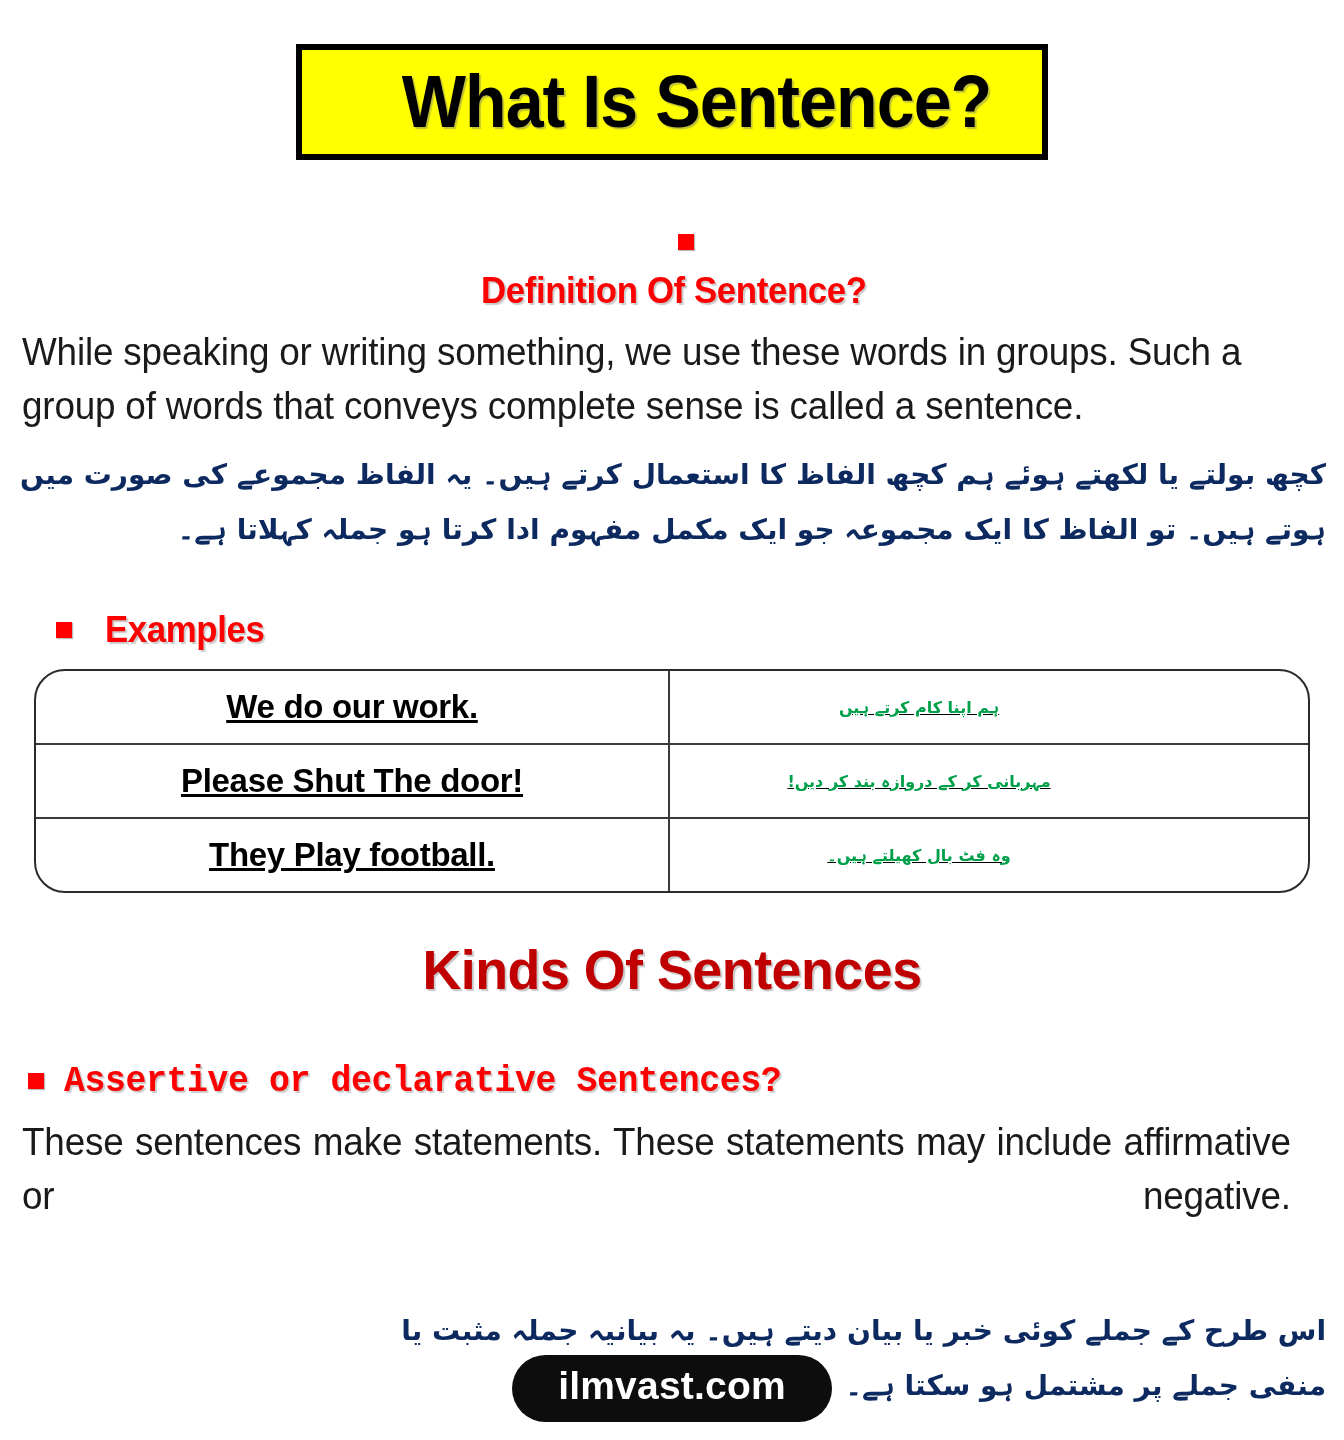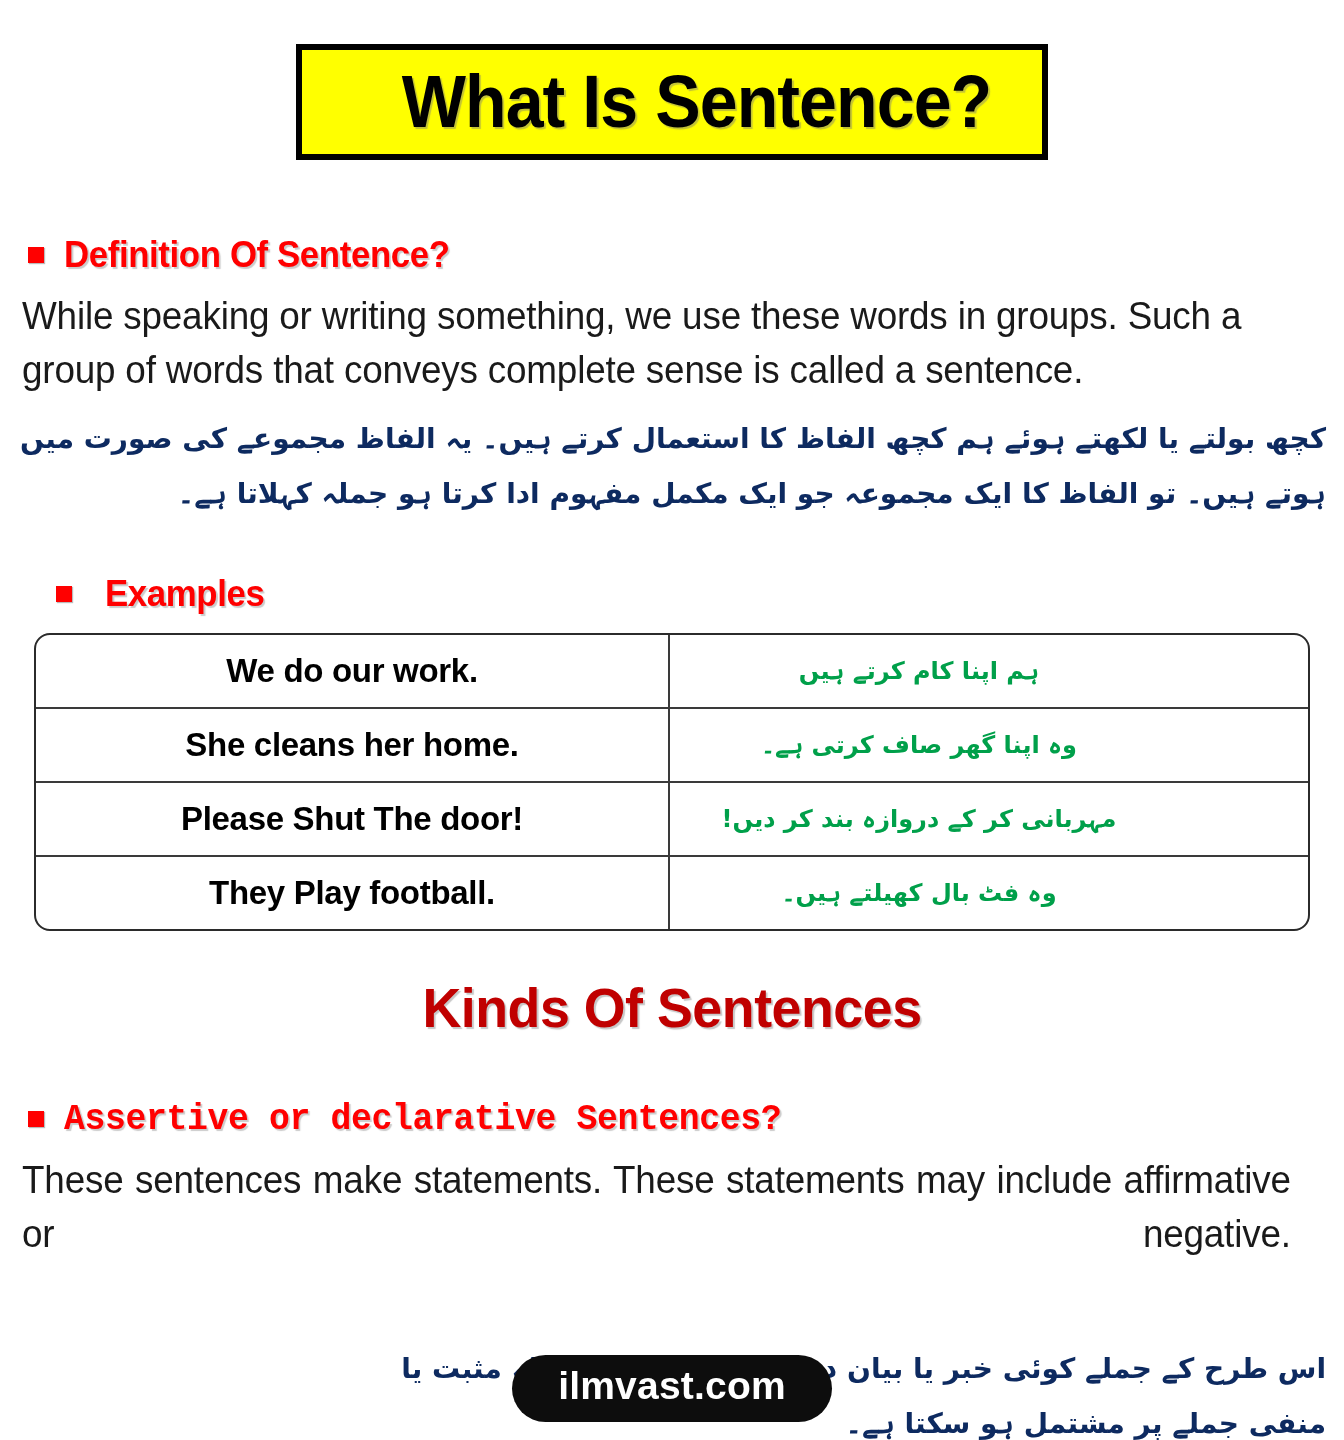--- a/index.html
+++ b/index.html
@@ -60,21 +60,21 @@
   .red-head-text {
     color: #ff0000;
     font-size: 37px;
     font-weight: bold;
     letter-spacing: -0.4px;
     transform: scaleX(0.94);
     transform-origin: left center;
     text-shadow: 2px 2px 1px rgba(140,140,140,0.45);
   }
 
-  #definition-head { margin: 74px 0 11px 28px; }
+  #definition-head { margin: 74px 0 11px 28px; flex-direction: column; }
   #examples-head   { margin: 52px 0 0 56px; gap: 33px; }
   #assertive-head  { margin: 58px 0 0 28px; font-family: Liberation Mono, monospace; }
 
   
   .body-par {
     font-size: 38px;
     line-height: 1.42;
     color: #1a1a1a;
     margin: 14px 14px 0 22px;
     letter-spacing: -0.2px;
@@ -100,23 +100,24 @@
     font-weight: 600;
   }
   #definition-urdu { margin-top: 14px; }
   #assertive-urdu  { margin-top: 26px; padding-left: 320px; }
 
   
   .examples-table-wrap {
     margin: 18px auto 7px auto;
     width: 1272px;
     border: 2px solid #2b2b2b;
-    border-radius: 16px;
+    border-radius: 31px;
     overflow: hidden;
     background: #ffffff;
+    text-decoration: underline;
   }
   table.examples {
     border-collapse: collapse;
     width: 100%;
     table-layout: fixed;
   }
   table.examples td {
     height: 72px;
     border-bottom: 2px solid #3a3a3a;
     vertical-align: middle;
@@ -129,21 +130,21 @@
     font-size: 33px;
     font-weight: bold;
     color: #000000;
     letter-spacing: -0.3px;
     width: 632px;
   }
   table.examples td.urd {
     text-align: center;
     color: #00a04a;
     font-family: "DejaVu Sans", sans-serif;
-    font-size: 24px;
+    font-size: 16px;
     font-weight: 600;
     direction: rtl;
     padding-right: 140px;
   }
 
   
   #kinds-head {
     text-align: center;
     color: #c00000;
     font-size: 56px;
@@ -196,24 +197,20 @@
   <span class="sq-bullet"></span>
   <span class="red-head-text">Examples</span>
 </div>
 
 <div class="examples-table-wrap">
   <table class="examples">
     <tbody>
       <tr>
         <td class="eng">We do our work.</td>
         <td class="urd">ہم اپنا کام کرتے ہیں</td>
-      </tr>
-      <tr>
-        <td class="eng">She cleans her home.</td>
-        <td class="urd">وہ اپنا گھر صاف کرتی ہے۔</td>
       </tr>
       <tr>
         <td class="eng">Please Shut The door!</td>
         <td class="urd">مہربانی کر کے دروازہ بند کر دیں!</td>
       </tr>
       <tr>
         <td class="eng">They Play football.</td>
         <td class="urd">وہ فٹ بال کھیلتے ہیں۔</td>
       </tr>
     </tbody>

